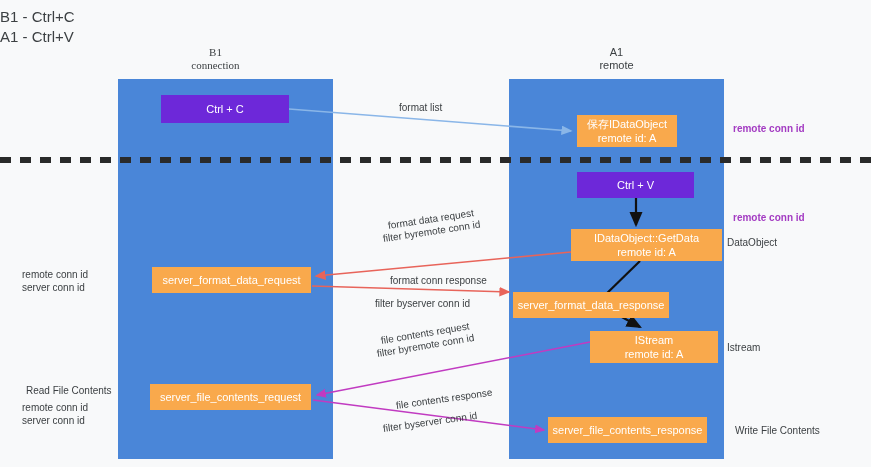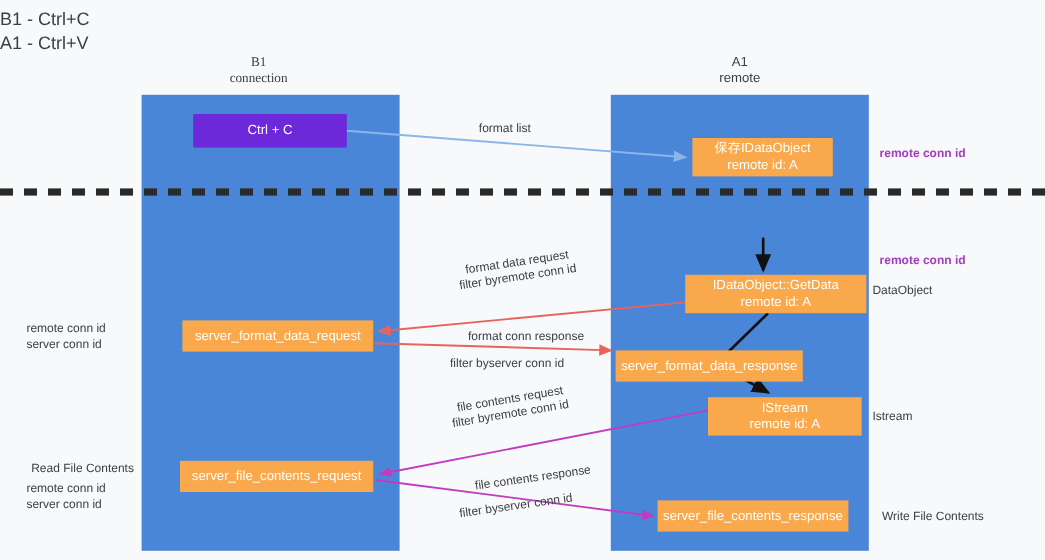--- a/index.html
+++ b/index.html
@@ -44,21 +44,21 @@
   .node{
     position:absolute;z-index:3;
     display:flex;align-items:center;justify-content:center;
     text-align:center;color:#ffffff;font-size:11px;line-height:14px;
     box-sizing:border-box;padding:2px 4px;
   }
   .node.orange{background:#f9a94c;}
   .node.green{background:#6d28d9;}
 
   #n-ctrlc{left:161px;top:95px;width:128px;height:28px;}
-  #n-dataobj{left:577px;top:115px;width:117px;height:32px;align-items:center;}
+  #n-dataobj{left:577px;top:115px;width:100px;height:32px;align-items:center;}
   #n-ctrlv{left:577px;top:172px;width:117px;height:26px;}
   #n-getdata{left:571px;top:229px;width:151px;height:32px;}
   #n-fmtresp{left:513px;top:292px;width:156px;height:26px;}
   #n-istream{left:590px;top:331px;width:128px;height:32px;}
   #n-fmtreq{left:152px;top:267px;width:159px;height:26px;}
   #n-filereq{left:150px;top:384px;width:161px;height:26px;}
   #n-fileresp{left:548px;top:417px;width:159px;height:26px;}
 
   
   .lbl{position:absolute;z-index:4;font-size:10px;line-height:13px;color:#3c4043;white-space:nowrap;}
@@ -151,20 +151,23 @@
     <span>Ctrl + C</span>
   </div>
 
   <div class="node orange" id="n-dataobj">
     <div>
       <div>保存IDataObject</div>
       <div>remote id: A</div>
     </div>
   </div>
 
+  <div class="node green" id="n-ctrlv">
+    <span>Ctrl + V</span>
+  </div>
 
   <div class="node orange" id="n-getdata">
     <div>
       <div>IDataObject::GetData</div>
       <div>remote id: A</div>
     </div>
   </div>
 
   <div class="node orange" id="n-fmtreq">
     <span>server_format_data_request</span>

